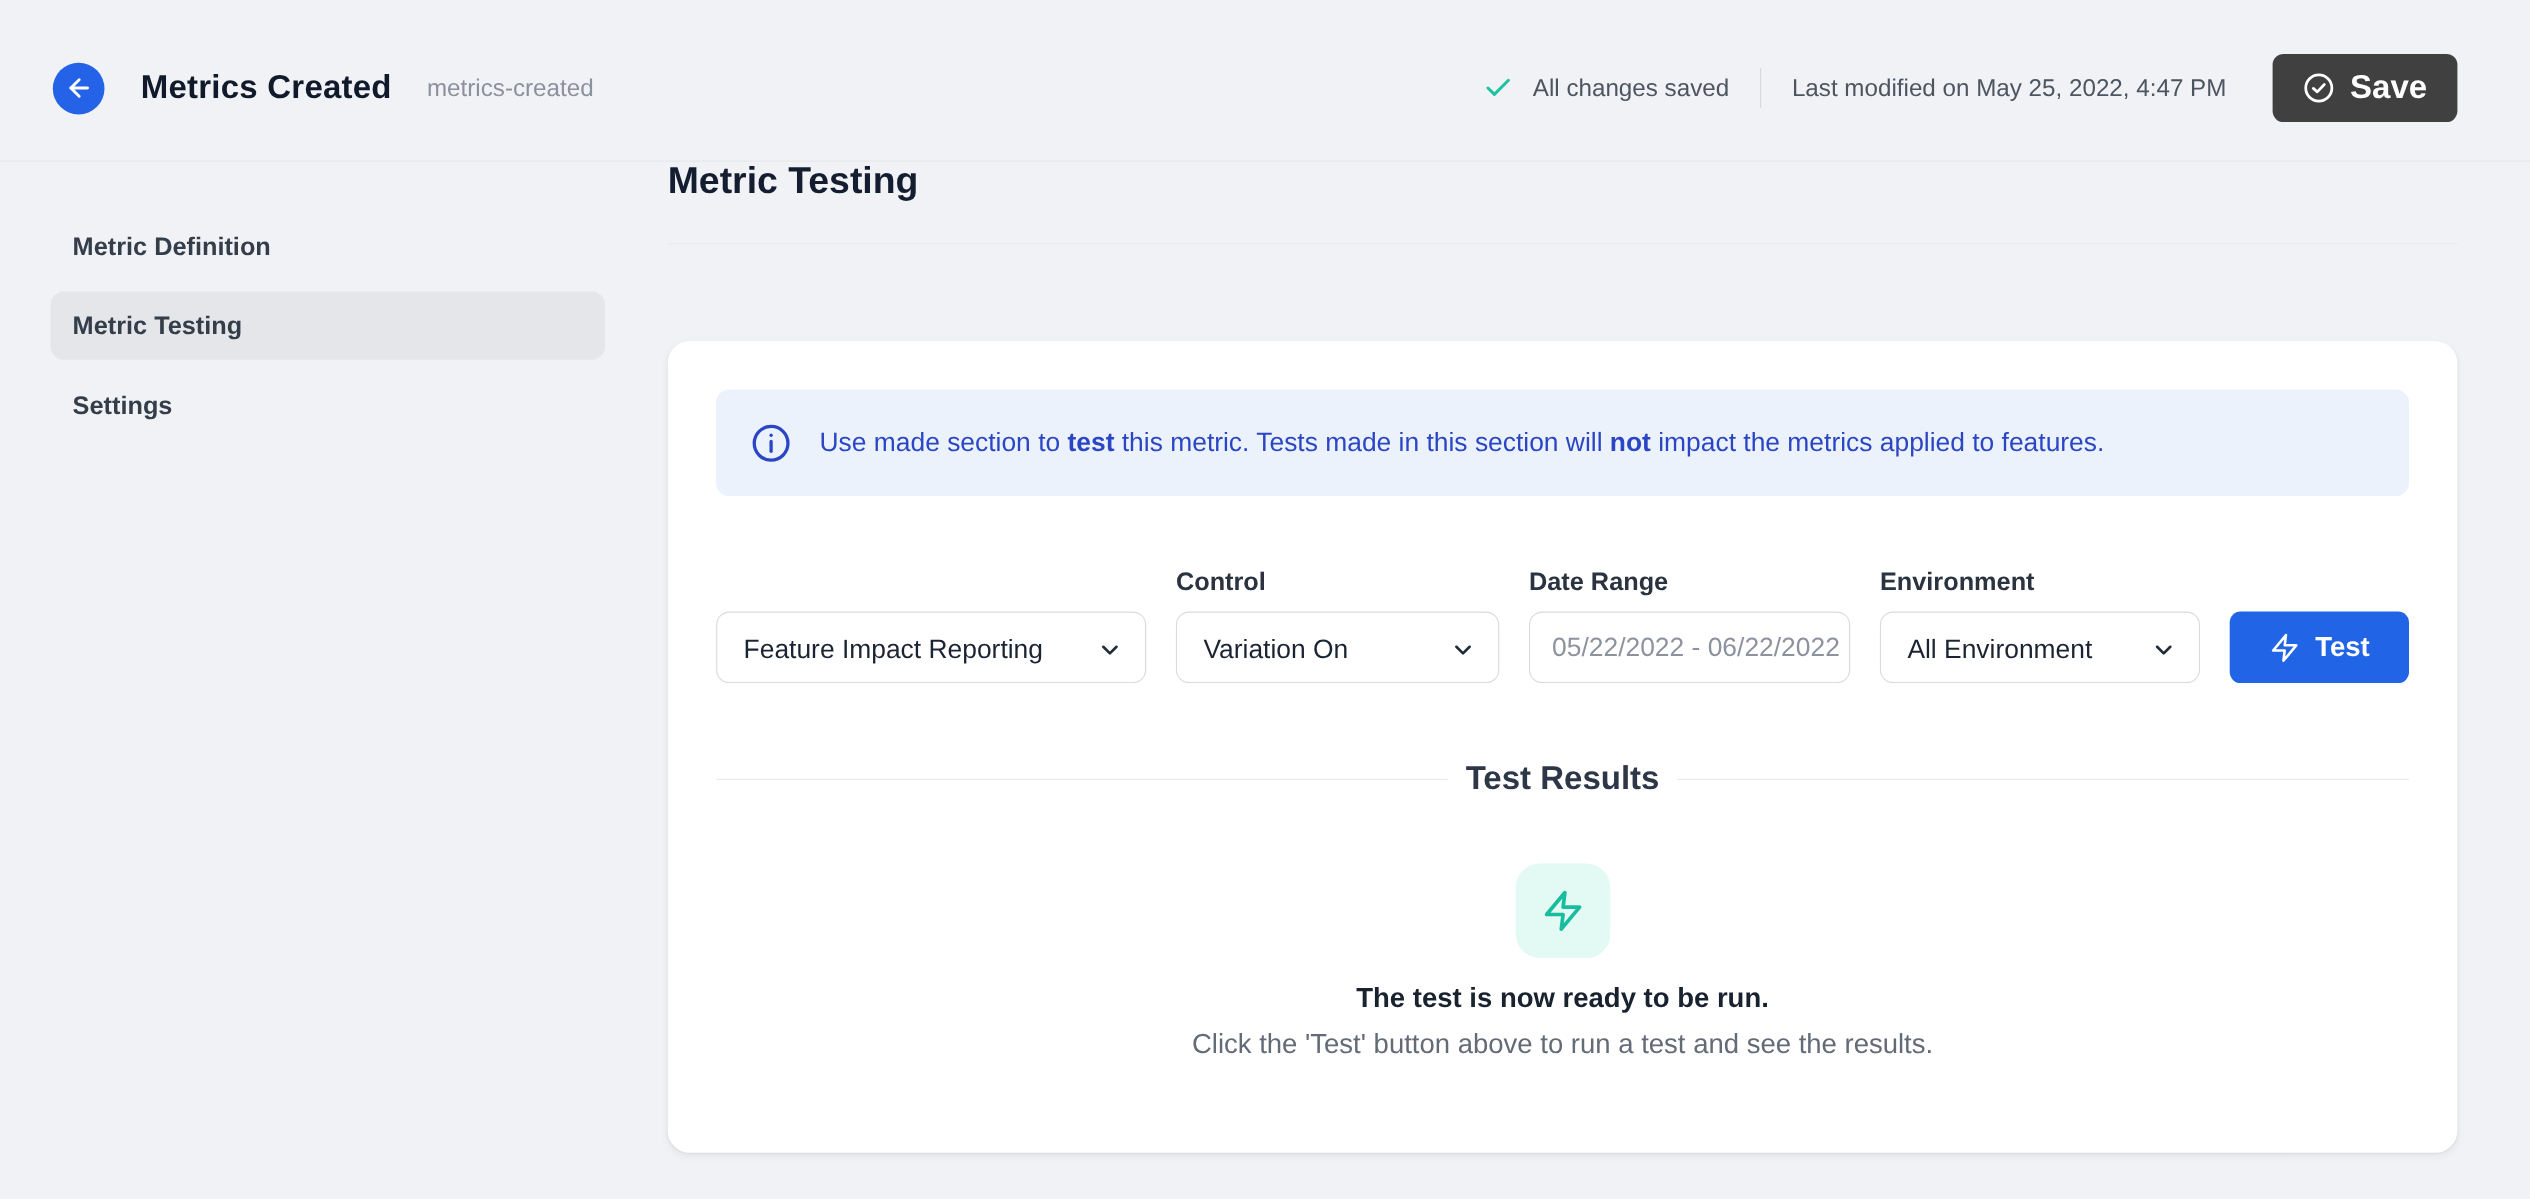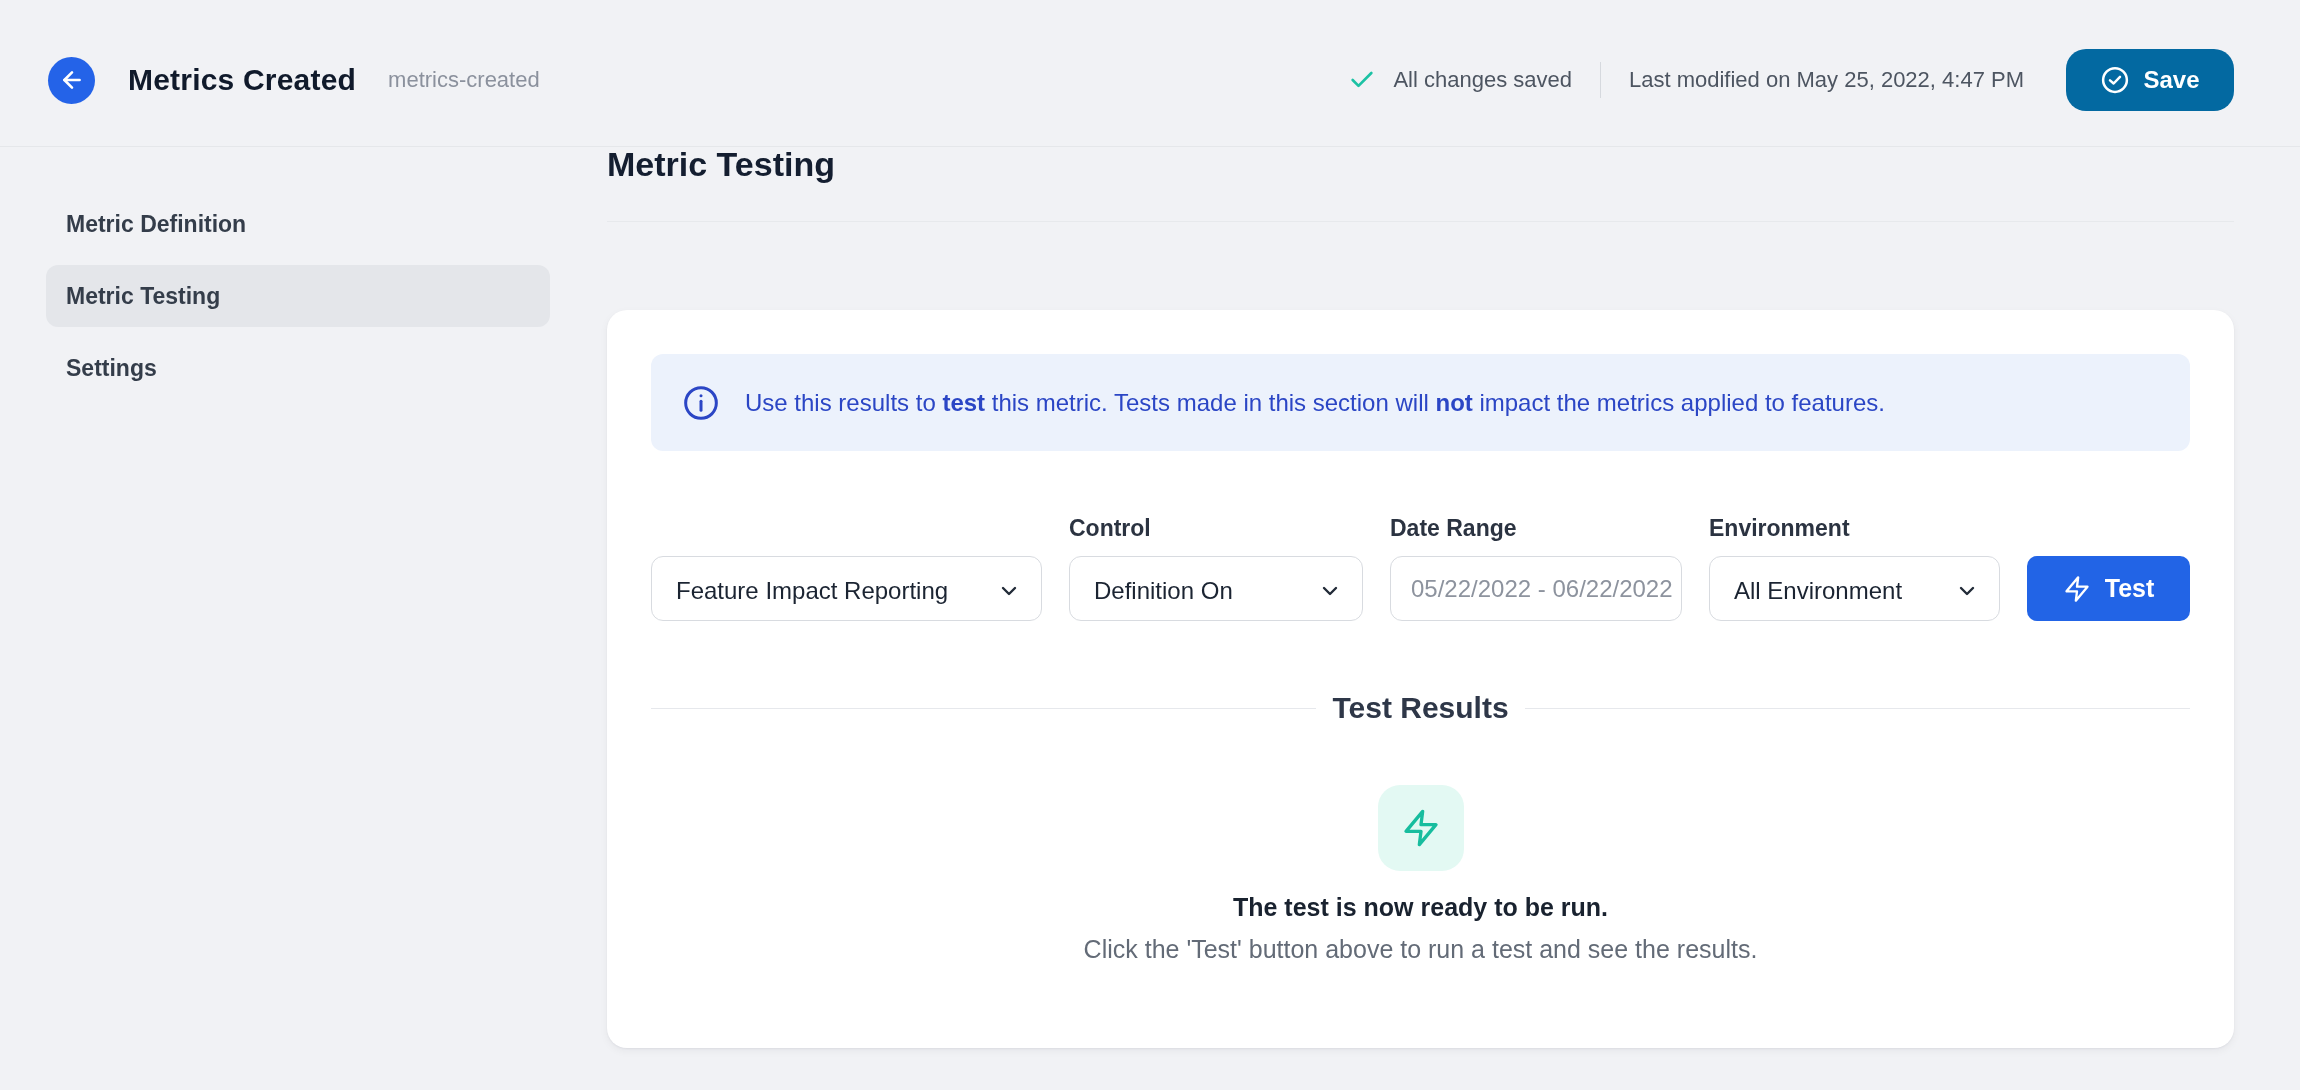--- a/index.html
+++ b/index.html
@@ -28,23 +28,23 @@
     flex:0 0 auto;
   }
   .header-title { font-size:30px; font-weight:700; color:#101a2b; margin-left:33px; letter-spacing:.2px; }
   .header-slug  { font-size:22px; color:#8b919d; margin-left:32px; }
   .header-right { margin-left:auto; display:flex; align-items:center;justify-content:space-between; }
   .saved-check { display:flex; align-items:center; }
   .saved-text { font-size:22px; color:#4d5561; margin-left:17px; }
   .v-divider { width:1px; height:36px; background:#d6d9de; margin:0 28px; }
   .last-modified { font-size:22px; color:#4d5561; margin-right:42px; }
   .save-btn {
-    width:168px; height:62px; border-radius:20px; border:none;
-    background:#0369a1; color:#ffffff;
-    font-family:inherit; font-size:24px; font-weight:700;
+    width:168px; height:62px; border-radius:10px; border:none;
+    background:#404040; color:#ffffff;
+    font-family:inherit; font-size:30px; font-weight:700;
     display:flex; align-items:center; justify-content:center; gap:13px;
     cursor:default;
   }
 
   
   .sidebar { position:absolute; top:133px; left:0; width:580px; padding-top:60px; }
   .side-item {
     width:504px; height:62px; margin:0 0 10px 46px;
     display:flex; align-items:center;
     padding-left:20px; border-radius:12px;
@@ -173,41 +173,41 @@
 
       <div class="banner">
         <span>
           <svg width="40" height="40" viewBox="0 0 24 24" fill="none" stroke="#2b46c5" stroke-width="1.8" stroke-linecap="round" stroke-linejoin="round">
             <circle cx="12" cy="12" r="9.2"></circle>
             <line x1="12" y1="11" x2="12" y2="16.4"></line>
             <line x1="12" y1="7.6" x2="12.01" y2="7.6"></line>
           </svg>
         </span>
         <div class="banner-text">
-          <span>Use this results to </span><b>test</b><span> this metric. Tests made in this section will </span><b>not</b><span> impact the metrics applied to features.</span>
+          <span>Use made section to </span><b>test</b><span> this metric. Tests made in this section will </span><b>not</b><span> impact the metrics applied to features.</span>
         </div>
       </div>
 
       <div class="form-row">
 
         <div>
           <div class="control w-feature">
             <span class="value">Feature Impact Reporting</span>
             <span>
               <svg width="24" height="24" viewBox="0 0 24 24" fill="none" stroke="#222b38" stroke-width="2.4" stroke-linecap="round" stroke-linejoin="round">
                 <polyline points="6 9 12 15 18 9"></polyline>
               </svg>
             </span>
           </div>
         </div>
 
         <div>
           <div class="field-label">Control</div>
           <div class="control w-control">
-            <span class="value">Definition On</span>
+            <span class="value">Variation On</span>
             <span>
               <svg width="24" height="24" viewBox="0 0 24 24" fill="none" stroke="#222b38" stroke-width="2.4" stroke-linecap="round" stroke-linejoin="round">
                 <polyline points="6 9 12 15 18 9"></polyline>
               </svg>
             </span>
           </div>
         </div>
 
         <div>
           <div class="field-label">Date Range</div>

